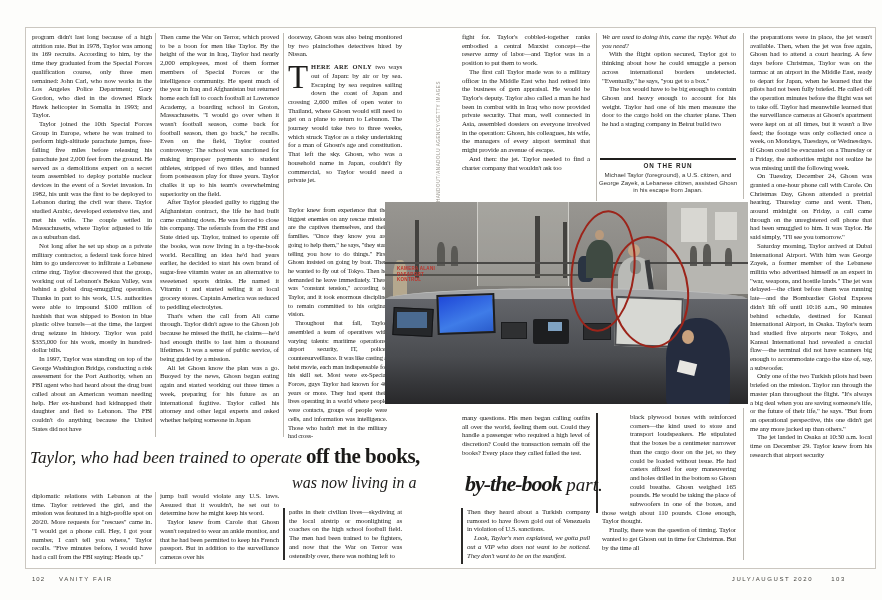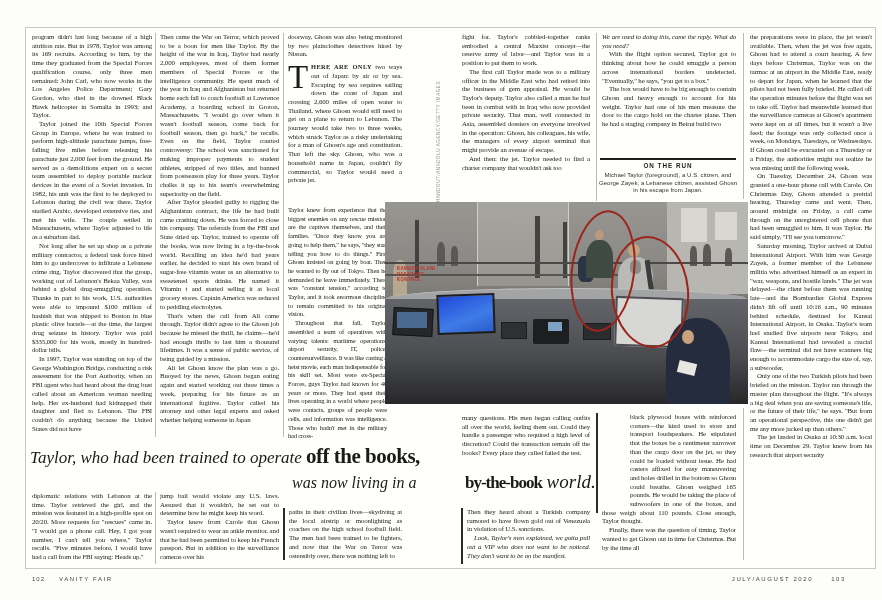--- a/index.html
+++ b/index.html
@@ -14,21 +14,21 @@
   .sm p{font-size:6.6px;letter-spacing:-0.2px;}
   .rule{position:absolute;background:#bdb9b1;width:1px;}
   .rule.dark{background:#2c2b29;width:1.5px;}
   .dropcap{float:left;font-size:33px;line-height:26px;padding:1px 3px 0 0;color:#1d1c1a;font-weight:400;}
   .leadin{font-weight:bold;font-size:6.4px;letter-spacing:.4px;}
   
   .pq{position:absolute;white-space:nowrap;color:#1b1a18;}
   .pq .it{font-style:italic;font-size:17px;}
   .pq .bd{font-weight:bold;font-size:21px;letter-spacing:-0.5px;}
   .pq2 .it{font-style:italic;font-size:16px;}
-  .pq3 .bd{font-weight:bold;font-size:17px;letter-spacing:-1px;}
+  .pq3 .bd{font-weight:bold;font-size:22px;letter-spacing:-1px;font-style:italic;}
   .pq3 .it{font-style:italic;font-size:19px;}
   
   .cap-rule{position:absolute;left:600px;top:158px;width:136px;height:1.5px;background:#1f1e1c;}
   .kicker{position:absolute;left:600px;top:162px;width:136px;text-align:center;
           font-family:"Liberation Sans",sans-serif;font-size:6.3px;font-weight:bold;letter-spacing:1px;color:#1f1e1c;}
   .caption{position:absolute;left:598px;top:171px;width:140px;text-align:center;
            font-family:"Liberation Sans",sans-serif;font-size:6.1px;line-height:7.6px;color:#33322f;}
   
   .footer{position:absolute;top:576px;font-family:"Liberation Sans",sans-serif;font-size:6px;
           letter-spacing:1.6px;color:#45443f;}
@@ -194,21 +194,21 @@
   <p class="ind">Finally, there was the question of timing. Taylor wanted to get Ghosn out in time for Christmas. But by the time all</p>
 </div>
 
 <div class="pq" style="left:30px;top:444px;">
   <span class="it">Taylor, who had been trained to operate </span><span class="bd">off the books,</span>
 </div>
 <div class="pq pq2" style="left:292px;top:474px;">
   <span class="it">was now living in a</span>
 </div>
 <div class="pq pq3" style="left:465px;top:471px;">
-  <span class="bd">by-the-book</span><span class="it"> world.</span>
+  <span class="bd">by-the-book</span><span class="it"> part.</span>
 </div>
 
 <div class="col bt" style="left:32px;top:492px;width:120px;height:74px;">
   <p>diplomatic relations with Lebanon at the time. Taylor retrieved the girl, and the mission was featured in a high-profile spot on 20/20. More requests for "rescues" came in. "I would get a phone call. Hey, I got your number, I can't tell you where," Taylor recalls. "Five minutes before, I would have had a call from the FBI saying: Heads up."</p>
 </div>
 <div class="col bt" style="left:160px;top:492px;width:119px;height:74px;">
   <p>jump bail would violate any U.S. laws. Assured that it wouldn't, he set out to determine how he might keep his word.</p>
   <p class="ind">Taylor knew from Carole that Ghosn wasn't required to wear an ankle monitor, and that he had been permitted to keep his French passport. But in addition to the surveillance cameras over his</p>
 </div>
 <div class="col bt" style="left:289px;top:508px;width:113px;height:58px;">

